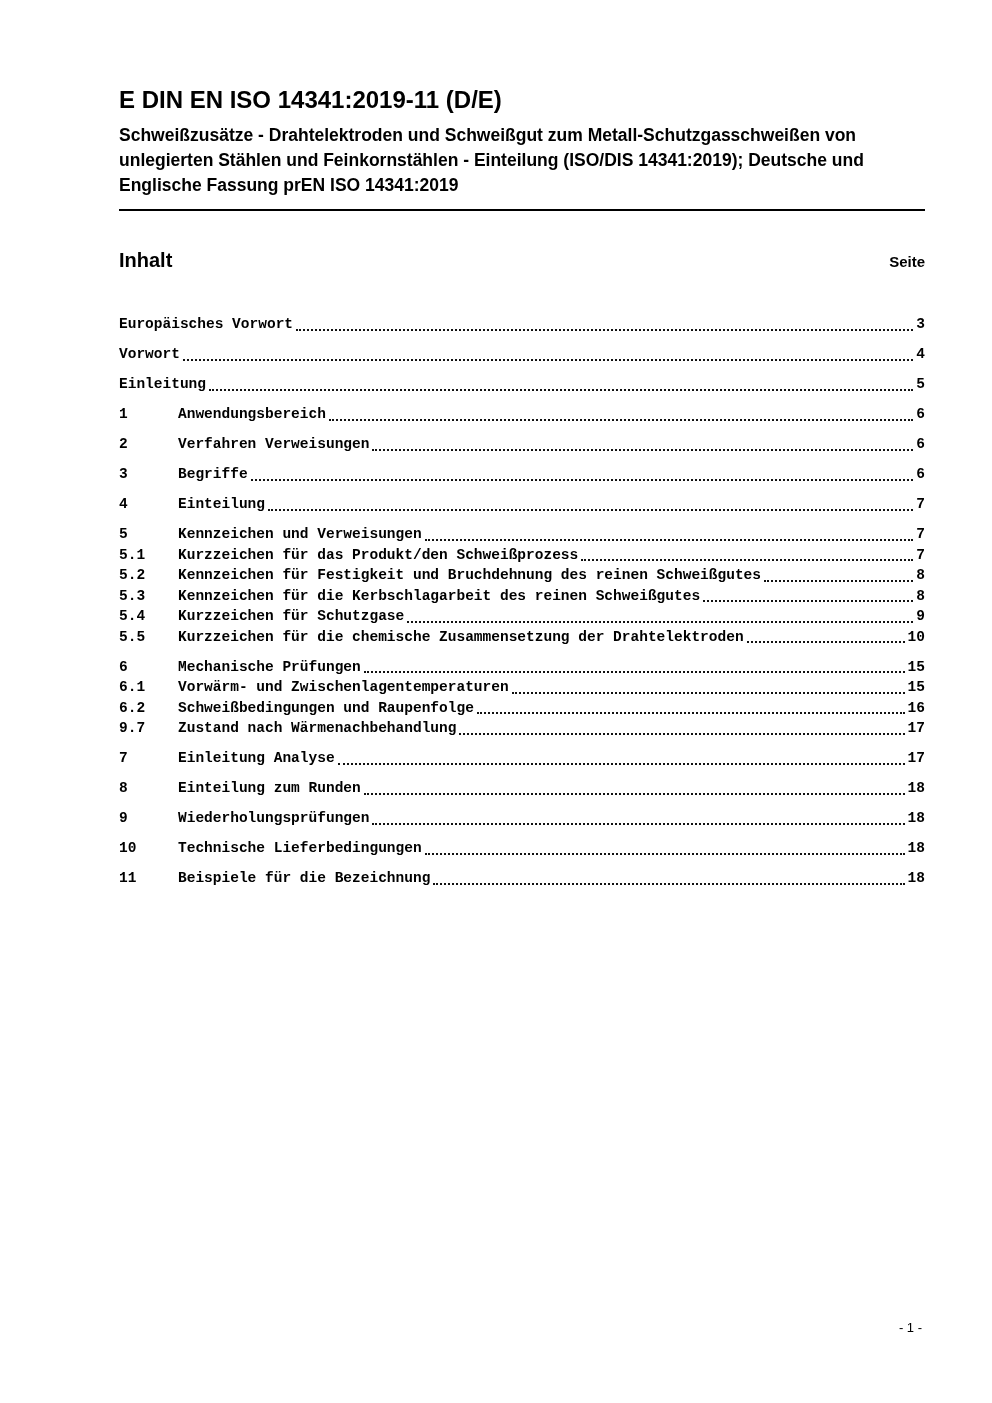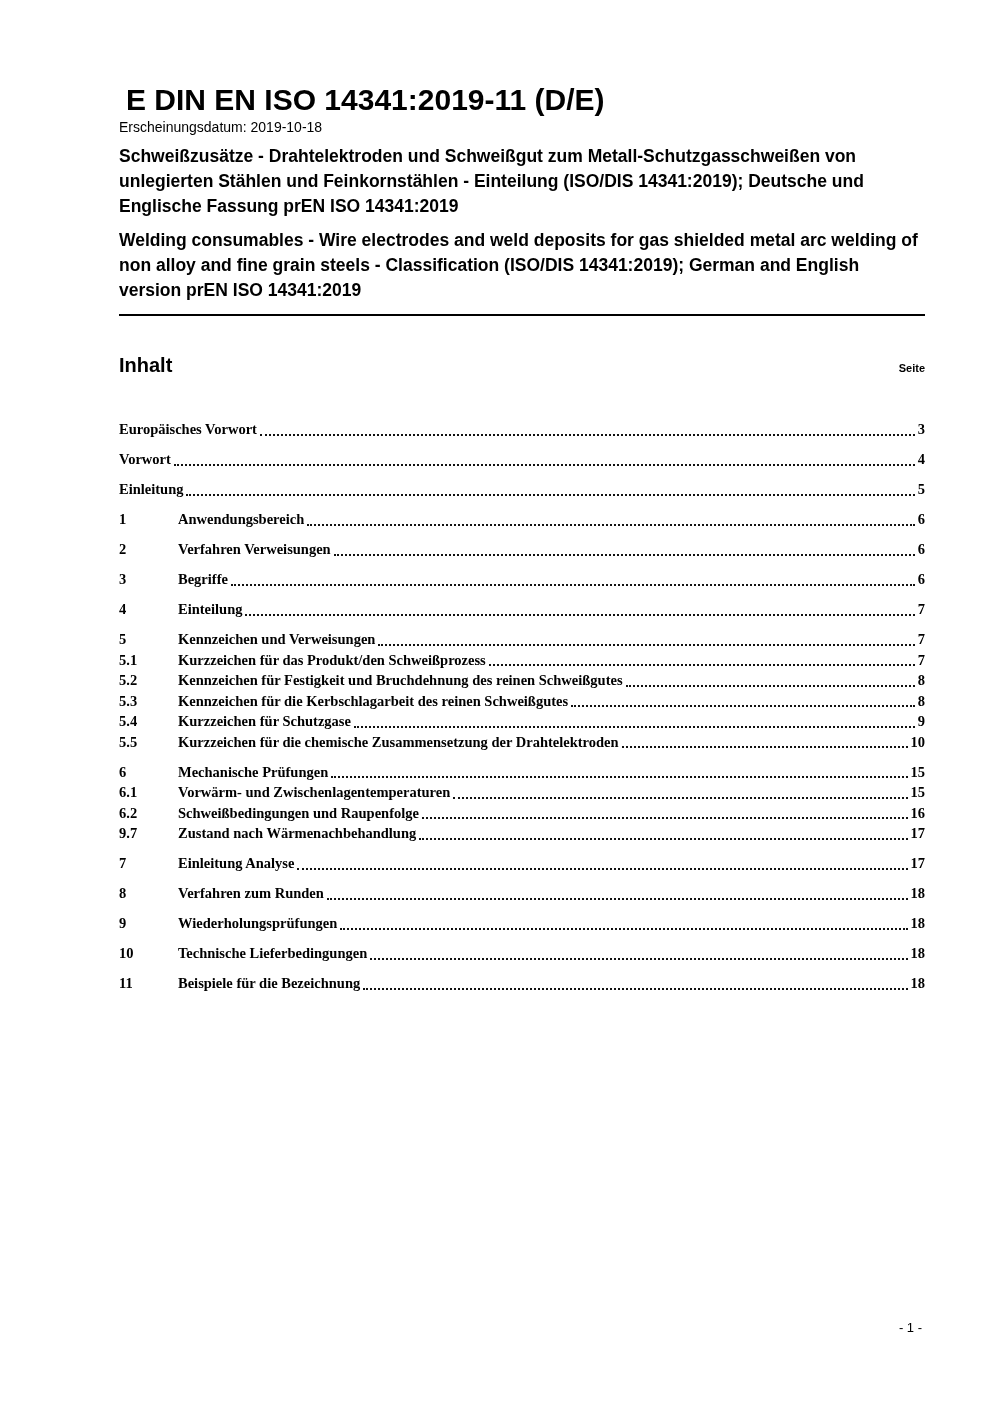--- a/index.html
+++ b/index.html
@@ -11,24 +11,23 @@
     font-family: "Liberation Sans", sans-serif;
     color: #000;
     overflow: hidden;
   }
   .page {
     position: absolute;
     inset: 0;
     padding: 86px 67px 0 119px;
   }
   .doc-title {
-    font-size: 30px;
+    font-size: 24px;
     font-weight: bold;
     line-height: 28px;
-    margin-left: 7px;
   }
   .release {
     font-size: 14px;
     margin-top: 5px;
   }
   .lang-title {
     font-size: 17.5px;
     font-weight: bold;
     line-height: 25px;
     margin-top: 9px;
@@ -42,26 +41,26 @@
     display: flex;
     justify-content: space-between;
     align-items: baseline;
     margin-top: 38px;
   }
   .toc-heading {
     font-size: 20px;
     font-weight: bold;
   }
   .toc-page-label {
-    font-size: 11px;
+    font-size: 15px;
     font-weight: bold;
   }
   .toc {
     margin-top: 42px;
-    font-family: Liberation Serif, serif;
+    font-family: Liberation Mono, monospace;
     font-weight: bold;
     font-size: 14.5px;
   }
   .toc-group { margin-bottom: 9.5px; }
   .toc-row {
     display: flex;
     align-items: flex-end;
     line-height: 20.5px;
   }
   .toc-num { flex: 0 0 59px; }
@@ -79,24 +78,22 @@
     bottom: 68px;
     font-size: 13px;
   }
 </style>
 </head>
 <body>
 
 <div class="page">
 
   <h1 class="doc-title">E DIN EN ISO 14341:2019-11 (D/E)</h1>
-  <div class="release">Erscheinungsdatum: 2019-10-18</div>
 
   <p class="lang-title">Schweißzusätze - Drahtelektroden und Schweißgut zum Metall-Schutzgasschweißen von unlegierten Stählen und Feinkornstählen - Einteilung (ISO/DIS 14341:2019); Deutsche und Englische Fassung prEN ISO 14341:2019</p>
-  <p class="lang-title">Welding consumables - Wire electrodes and weld deposits for gas shielded metal arc welding of non alloy and fine grain steels - Classification (ISO/DIS 14341:2019); German and English version prEN ISO 14341:2019</p>
 
   <hr class="rule">
 
   <div class="toc-header">
     <span class="toc-heading">Inhalt</span>
     <span class="toc-page-label">Seite</span>
   </div>
 
   <div class="toc" id="toc">
       <div class="toc-group">
@@ -220,21 +217,21 @@
         <div class="toc-row">
           <span class="toc-num">7</span>
           <span class="toc-label">Einleitung Analyse</span>
           <span class="toc-leader"></span>
           <span class="toc-page">17</span>
         </div>
       </div>
       <div class="toc-group">
         <div class="toc-row">
           <span class="toc-num">8</span>
-          <span class="toc-label">Verfahren zum Runden</span>
+          <span class="toc-label">Einteilung zum Runden</span>
           <span class="toc-leader"></span>
           <span class="toc-page">18</span>
         </div>
       </div>
       <div class="toc-group">
         <div class="toc-row">
           <span class="toc-num">9</span>
           <span class="toc-label">Wiederholungsprüfungen</span>
           <span class="toc-leader"></span>
           <span class="toc-page">18</span>

